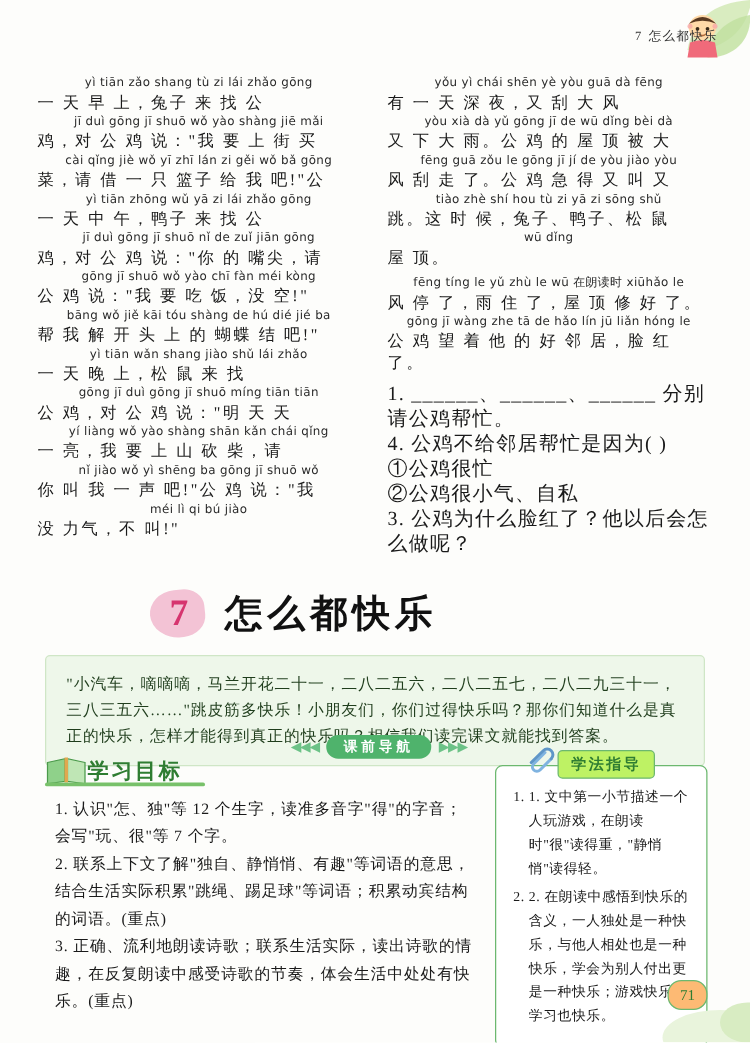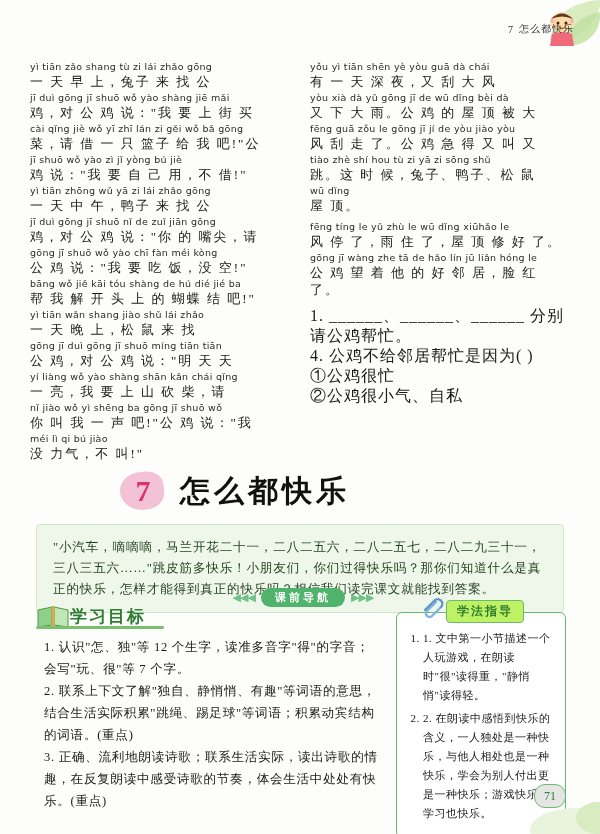--- a/index.html
+++ b/index.html
@@ -41,20 +41,21 @@
     font-family:"Liberation Serif", serif;
     font-size:12.6px;
     line-height:20px;
     color:#1a1a1a;
     letter-spacing:.6px;
   }
   .pinyin{
     font-size:9.5px;color:#2a2a2a;letter-spacing:.3px;
     line-height:13px;font-family:"DejaVu Sans", sans-serif;
     display:block;
+    text-align:center;
   }
   .han{display:block;font-size:13px;line-height:17px;letter-spacing:2px;}
   .blk{margin-bottom:1px;}
   .qlist{font-size:16px;line-height:20px;letter-spacing:1px;}
   
   .titlebar{
     position:absolute;top:468px;left:120px;
     display:flex;align-items:center;gap:14px;
   }
   .numbox{
@@ -132,21 +133,21 @@
   .side ol{margin:0;padding-left:16px;}
   .side li{
     font-size:11px;line-height:19px;letter-spacing:.5px;color:#1a1a1a;
     margin-bottom:4px;
   }
   
   .pageno{
     position:absolute;bottom:26px;right:34px;
     width:30px;height:22px;border:1.5px solid #6cb86f;border-radius:11px;
     display:flex;align-items:center;justify-content:center;
-    font-size:12px;color:#2f7d32;background:#e5e5e5;
+    font-size:12px;color:#2f7d32;background:#fdba74;
   }
   .footer-deco{
     position:absolute;bottom:0;right:0;width:120px;height:56px;overflow:hidden;
   }
 </style>
 </head>
 <body>
 
 <div class="page">
 
@@ -184,24 +185,20 @@
         </div>
       <div class="blk">
           <span class="pinyin">jī  duì gōng jī shuō    wǒ yào shàng jiē mǎi</span>
           <span class="han">鸡，对 公 鸡 说："我 要 上 街 买</span>
         </div>
       <div class="blk">
           <span class="pinyin">cài  qǐng jiè wǒ yī zhī lán zi gěi wǒ bǎ  gōng</span>
           <span class="han">菜，请 借 一 只 篮子 给 我 吧!"公</span>
         </div>
       <div class="blk">
-          <span class="pinyin">jī  shuō     wǒ yào zì jǐ yòng  bú jiè</span>
-          <span class="han">鸡 说："我 要 自 己 用，不 借!"</span>
-        </div>
-      <div class="blk">
           <span class="pinyin">yì tiān zhōng wǔ  yā zi lái zhǎo gōng</span>
           <span class="han">一 天 中 午，鸭子 来 找 公</span>
         </div>
       <div class="blk">
           <span class="pinyin">jī  duì gōng jī shuō     nǐ de zuǐ jiān  gōng</span>
           <span class="han">鸡，对 公 鸡 说："你 的 嘴尖，请</span>
         </div>
       <div class="blk">
           <span class="pinyin">gōng jī shuō    wǒ yào chī fàn  méi kòng</span>
           <span class="han">公 鸡 说："我 要 吃 饭，没 空!"</span>
@@ -227,53 +224,54 @@
           <span class="han">你 叫 我 一 声 吧!"公 鸡 说："我</span>
         </div>
       <div class="blk">
           <span class="pinyin">méi lì qi  bú jiào</span>
           <span class="han">没 力气，不 叫!"</span>
         </div>
     </div>
 
     <div class="col">
       <div class="blk">
-          <span class="pinyin">yǒu yì tiān shēn yè  yòu guā dà chái</span>
+          <span class="pinyin">yǒu yì chái shēn yè  yòu guā dà fēng</span>
           <span class="han">有 一 天 深 夜，又 刮 大 风</span>
         </div>
       <div class="blk">
           <span class="pinyin">yòu xià dà yǔ  gōng jī de wū dǐng bèi dà</span>
           <span class="han">又 下 大 雨。公 鸡 的 屋 顶 被 大</span>
         </div>
       <div class="blk">
           <span class="pinyin">fēng guā zǒu le  gōng jī jí de yòu jiào yòu</span>
           <span class="han">风 刮 走 了。公 鸡 急 得 又 叫 又</span>
         </div>
       <div class="blk">
           <span class="pinyin">tiào   zhè shí hou  tù zi  yā zi  sōng shǔ</span>
           <span class="han">跳。这 时 候，兔子、鸭子、松 鼠</span>
         </div>
       <div class="blk">
           <span class="pinyin">wū dǐng</span>
           <span class="han">屋 顶。</span>
         </div>
       <div class="blk" style="margin-top:6px">
-          <span class="pinyin">fēng tíng le  yǔ zhù le  wū dǐng xiūhǎo le</span>
+          <span class="pinyin">fēng tíng le  yǔ zhù le  wū 在朗读时 xiūhǎo le</span>
           <span class="han">风 停 了，雨 住 了，屋 顶 修 好 了。</span>
         </div>
       <div class="blk">
           <span class="pinyin">gōng jī wàng zhe tā de hǎo lín jū  liǎn hóng le</span>
           <span class="han">公 鸡 望 着 他 的 好 邻 居，脸 红 了。</span>
         </div>
 
       <div class="qlist" style="margin-top:8px">
         <div>1. ______、______、______ 分别请公鸡帮忙。</div>
         <div>4. 公鸡不给邻居帮忙是因为(    )</div>
         <div>①公鸡很忙</div>
         <div>②公鸡很小气、自私</div>
+        <div>3. 公鸡为什么脸红了？他以后会怎么做呢？</div>
       </div>
     </div>
   </div>
 
   <div class="titlebar">
     <div class="numbox">
       <div class="brush"></div>
       <div class="n">7</div>
     </div>
     <div class="bigtitle">怎么都快乐</div>

